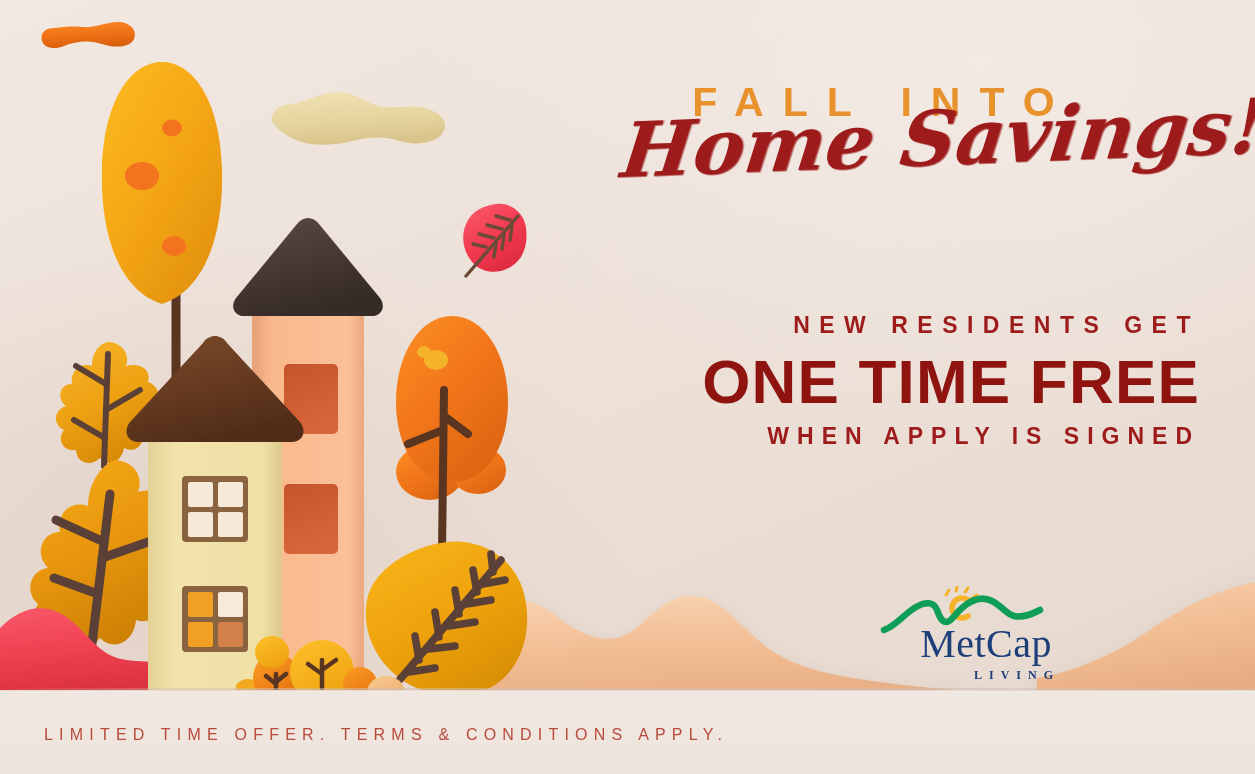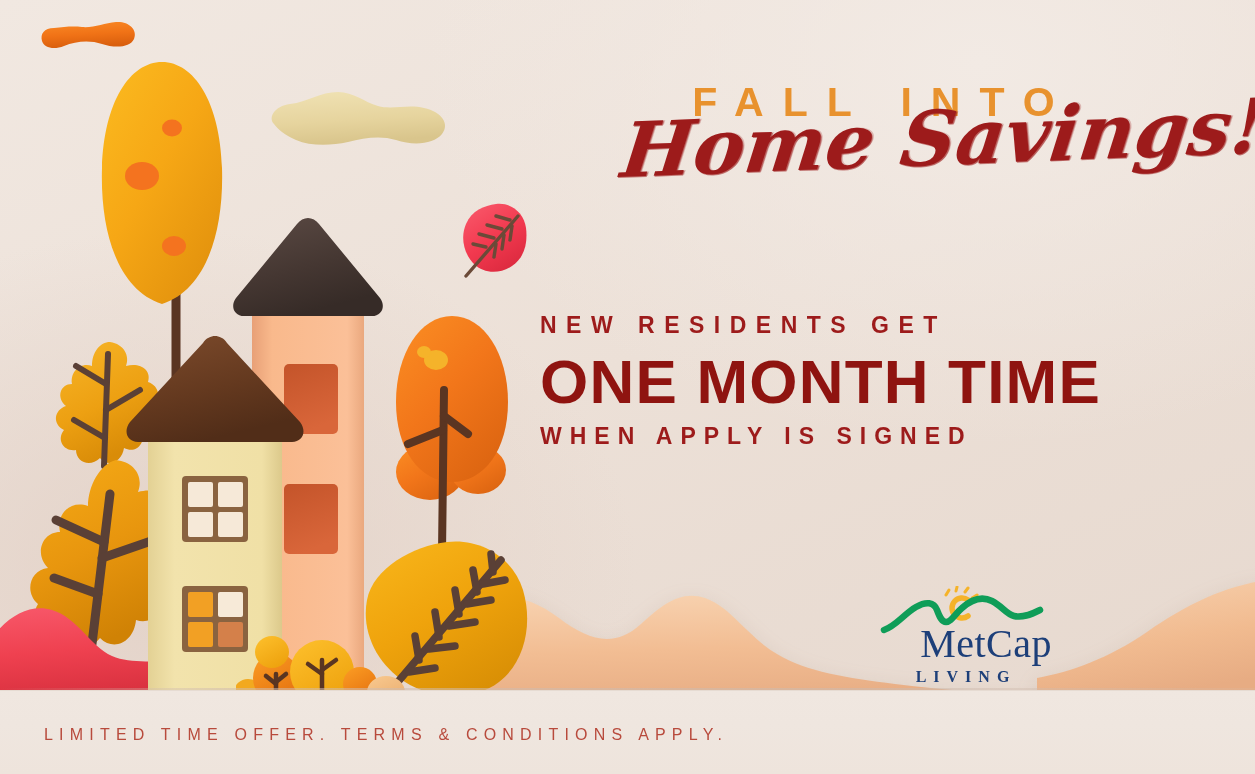--- a/index.html
+++ b/index.html
@@ -79,21 +79,21 @@
     position:relative;margin-top:-10px;margin-left:2px;
     font-family:"DejaVu Serif",serif;
     font-style:italic;font-weight:700;
     font-size:76px;line-height:1;
     color:#9d1b1b;white-space:nowrap;
     transform:skewX(-9deg) rotate(-2.2deg);
     transform-origin:left center;
     text-shadow:1px 1px 0 rgba(157,27,27,.55), 2px 0 0 rgba(157,27,27,.25);
   }
 
-  .offer{position:absolute;left:540px;top:312px;width:660px;text-align:left;}
+  .offer{position:absolute;left:540px;top:312px;width:660px;text-align:right;}
   .offer-eyebrow{
     font-size:23px;font-weight:700;letter-spacing:9.5px;
     color:#9d1b1b;white-space:nowrap;
   }
   .offer-main{
     font-size:62px;font-weight:700;letter-spacing:1.2px;
     color:#8f1410;white-space:nowrap;margin:12px 0 10px;
     line-height:1;
   }
   .offer-sub{
@@ -109,23 +109,23 @@
 
   
   .logo{position:absolute;left:880px;top:586px;width:172px;height:106px;}
   .logo-mark{position:absolute;left:0;top:0;width:172px;height:48px;}
   .logo-word{
     position:absolute;left:0;top:38px;width:172px;text-align:right;
     font-family:"Liberation Serif","DejaVu Serif",serif;
     font-size:40px;color:#1d3f79;line-height:1;letter-spacing:.5px;
   }
   .logo-sub{
-    position:absolute;left:0;top:82px;width:172px;text-align:center;
+    position:absolute;left:8px;top:82px;width:172px;text-align:right;
     font-family:"Liberation Serif","DejaVu Serif",serif;
-    font-size:16px;color:#1d3f79;letter-spacing:7px;font-weight:700;
+    font-size:12px;color:#1d3f79;letter-spacing:7px;font-weight:700;
   }
 </style>
 </head>
 <body>
 
 <div class="banner">
 
   <svg class="dune dune-mid" viewBox="0 0 680 140" preserveAspectRatio="none">
     <defs>
       <linearGradient id="dg1" x1="0" y1="0" x2="0" y2="1">
@@ -399,21 +399,21 @@
   <div class="floor-line"></div>
   <div class="floor"></div>
 
   <div class="headline">
     <div class="headline-top">FALL INTO</div>
     <div class="headline-script">Home Savings!</div>
   </div>
 
   <div class="offer">
     <div class="offer-eyebrow">NEW RESIDENTS GET</div>
-    <div class="offer-main">ONE MONTH TIME</div>
+    <div class="offer-main">ONE TIME FREE</div>
     <div class="offer-sub">WHEN APPLY IS SIGNED</div>
   </div>
 
   <div class="disclaimer">LIMITED TIME OFFER. TERMS &amp; CONDITIONS APPLY.</div>
 
   <div class="logo">
     <svg class="logo-mark" viewBox="0 0 172 48">
 
       <g stroke="#f5b32a" stroke-width="3" stroke-linecap="round" fill="none">
         <path d="M66 9 L69 4"></path>

